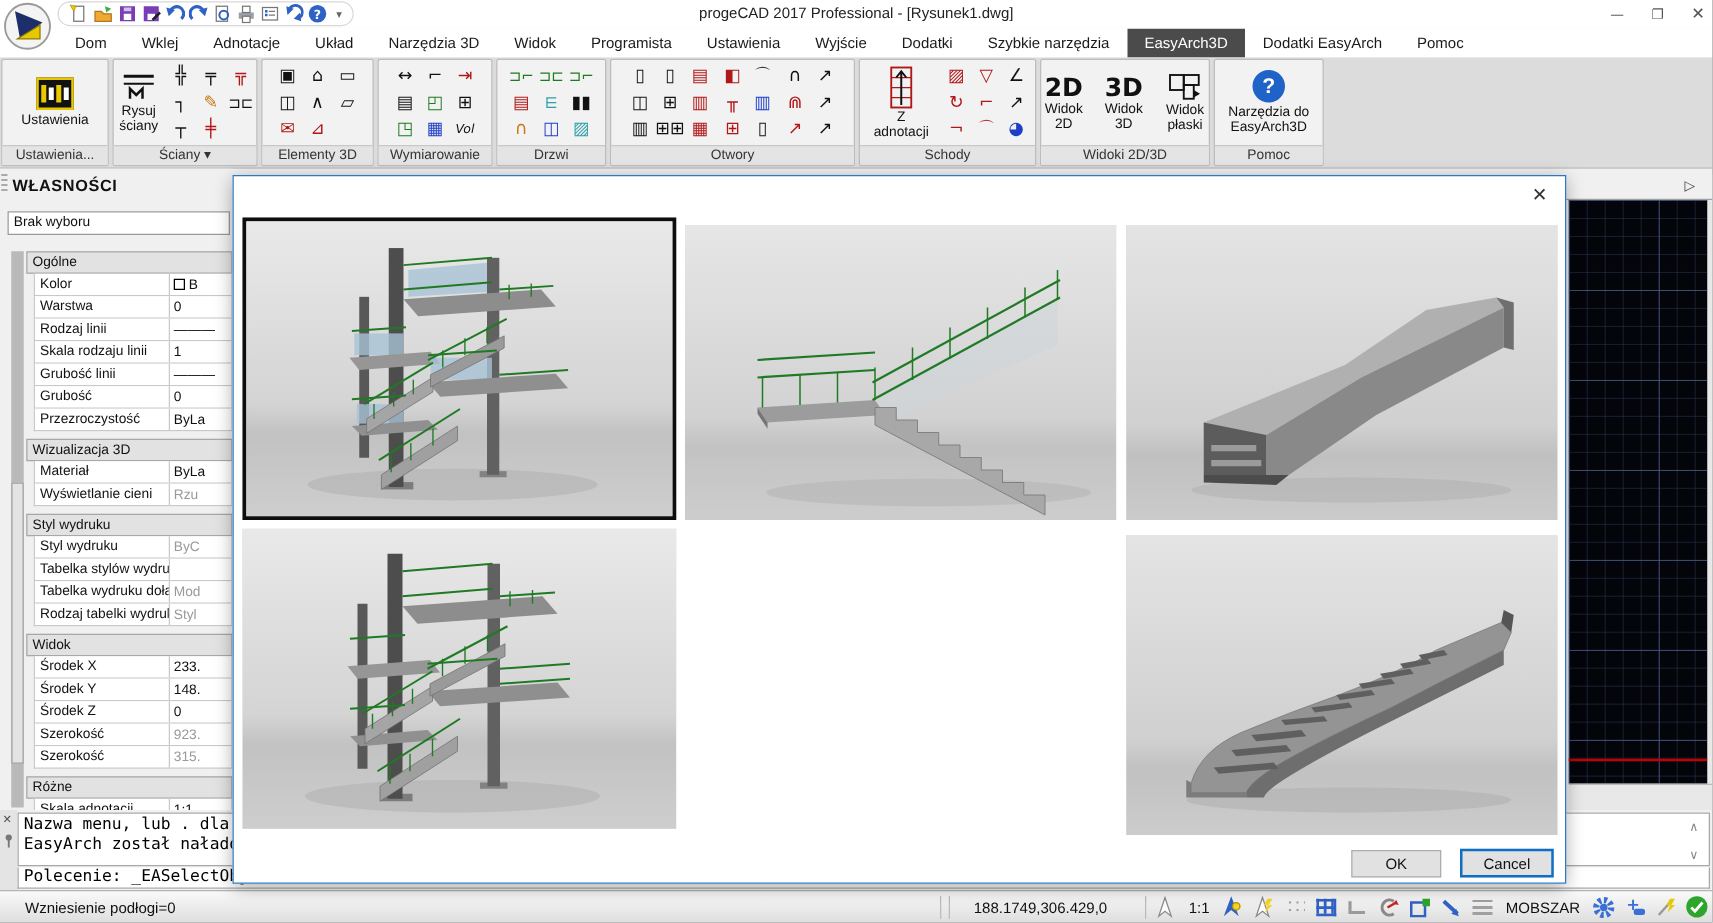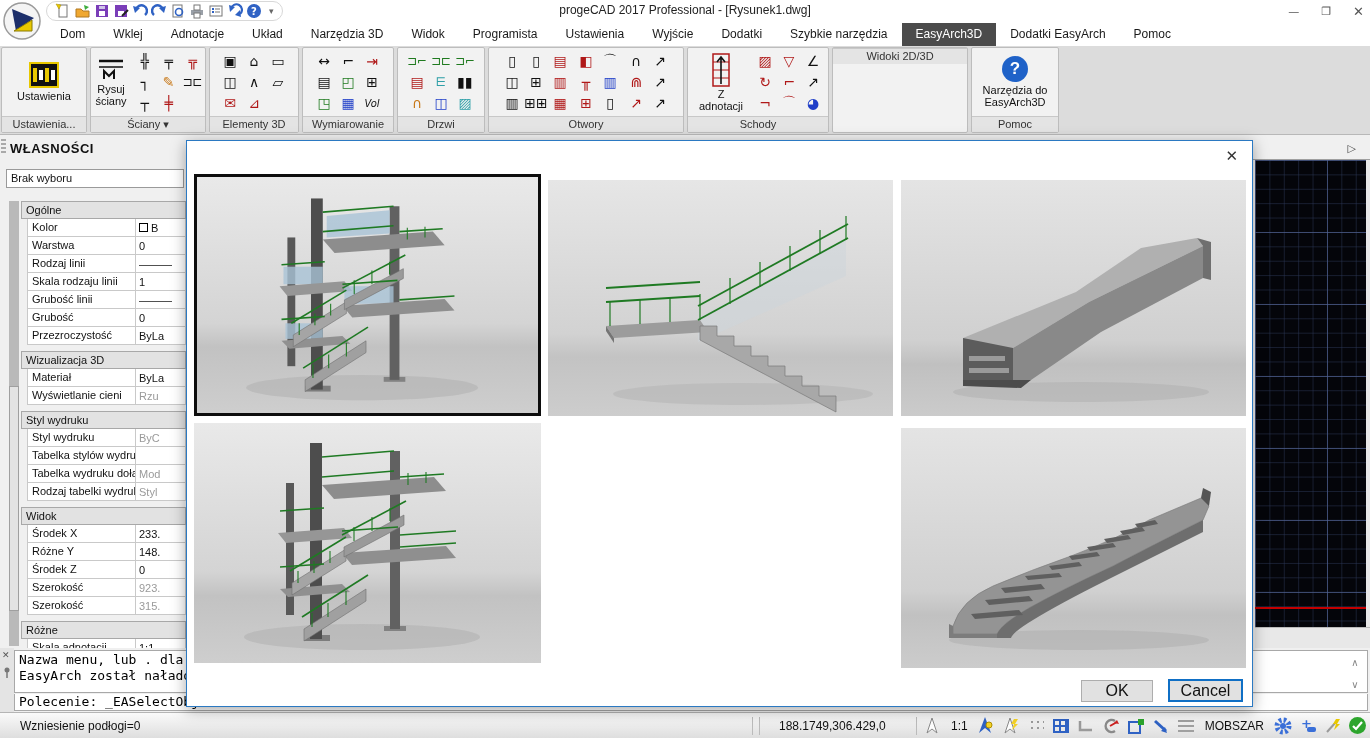--- a/index.html
+++ b/index.html
@@ -106,21 +106,21 @@
       background-size:6px 6px; border-right:2px solid #2f62c4; border-bottom:2px solid #2f62c4; }
   .lwtico { width:16px; height:12px; background:repeating-linear-gradient(#a0a0a0 0 2px, transparent 2px 5px); }
 
   
   .dialog { position:absolute; left:186px; top:140px; width:1067px; height:567px; background:#fff; border:1px solid #2b79c2;
             box-shadow:0 3px 14px rgba(0,0,0,.35); z-index:50; }
   .dlg-close { position:absolute; right:14px; top:6px; font-size:15px; color:#333; font-family:"DejaVu Sans",sans-serif; cursor:default; }
   .thumb { position:absolute; background:#d5d5d5; }
   .thumb svg { display:block; width:100%; height:100%; }
   .thumb.sel { border:3px solid #0d0d0d; }
-  .dlg-btn { position:absolute; height:22px; background:#e1e1e1; border:1px solid #adadad; font-size:16px; color:#111;
+  .dlg-btn { position:absolute; height:22px; background:#e1e1e1; border:1px solid #adadad; font-size:12px; color:#111;
              display:flex; align-items:center; justify-content:center; }
   .dlg-btn.focus { border:2px solid #0f6fc5; }
 </style>
 </head>
 <body>
 
 <div id="screen">
 
   <div class="titlebar">
     <div class="qat">
@@ -353,20 +353,39 @@
           <span class="ri r">⌒</span>
           <span class="ri k">∠</span>
           <span class="ri k">↗</span>
           <span class="ri u">◕</span>
         </div>
       </div>
       <div class="rgroup-label">Schody</div>
     </div>
 
     <div class="rgroup" style="width:136px">
+      <div class="rgroup-body">
+        <div class="bigbtn">
+          <span class="bigglyph">2D</span>
+          <span style="white-space:pre-line;width:38px">Widok 2D</span>
+        </div>
+        <div class="bigbtn">
+          <span class="bigglyph">3D</span>
+          <span style="white-space:pre-line;width:38px">Widok 3D</span>
+        </div>
+        <div class="bigbtn">
+          <svg width="28" height="24">
+              <rect x="2" y="2" width="11" height="12" fill="none" stroke="#111" stroke-width="1.5"></rect>
+              <rect x="13" y="2" width="12" height="8" fill="none" stroke="#111" stroke-width="1.5"></rect>
+              <rect x="13" y="10" width="8" height="11" fill="none" stroke="#111" stroke-width="1.5"></rect>
+              <polygon points="21,14 26,17 21,20" fill="#111"></polygon>
+            </svg>
+          <span style="width:40px">Widok płaski</span>
+        </div>
+      </div>
       <div class="rgroup-label">Widoki 2D/3D</div>
     </div>
 
     <div class="rgroup" style="width:88px">
       <div class="rgroup-body">
         <div class="bigbtn">
           <div class="helpico">?</div>
           <span>Narzędzia do EasyArch3D</span>
         </div>
       </div>
@@ -445,21 +464,21 @@
           <div class="plabel">Rodzaj tabelki wydruku</div>
           <div class="pvalue muted">Styl</div>
         </div>
 
         <div class="psec">Widok</div>
         <div class="prow">
           <div class="plabel">Środek X</div>
           <div class="pvalue">233.</div>
         </div>
         <div class="prow">
-          <div class="plabel">Różne Y</div>
+          <div class="plabel">Środek Y</div>
           <div class="pvalue">148.</div>
         </div>
         <div class="prow">
           <div class="plabel">Środek Z</div>
           <div class="pvalue">0</div>
         </div>
         <div class="prow">
           <div class="plabel">Szerokość</div>
           <div class="pvalue muted">923.</div>
         </div>

